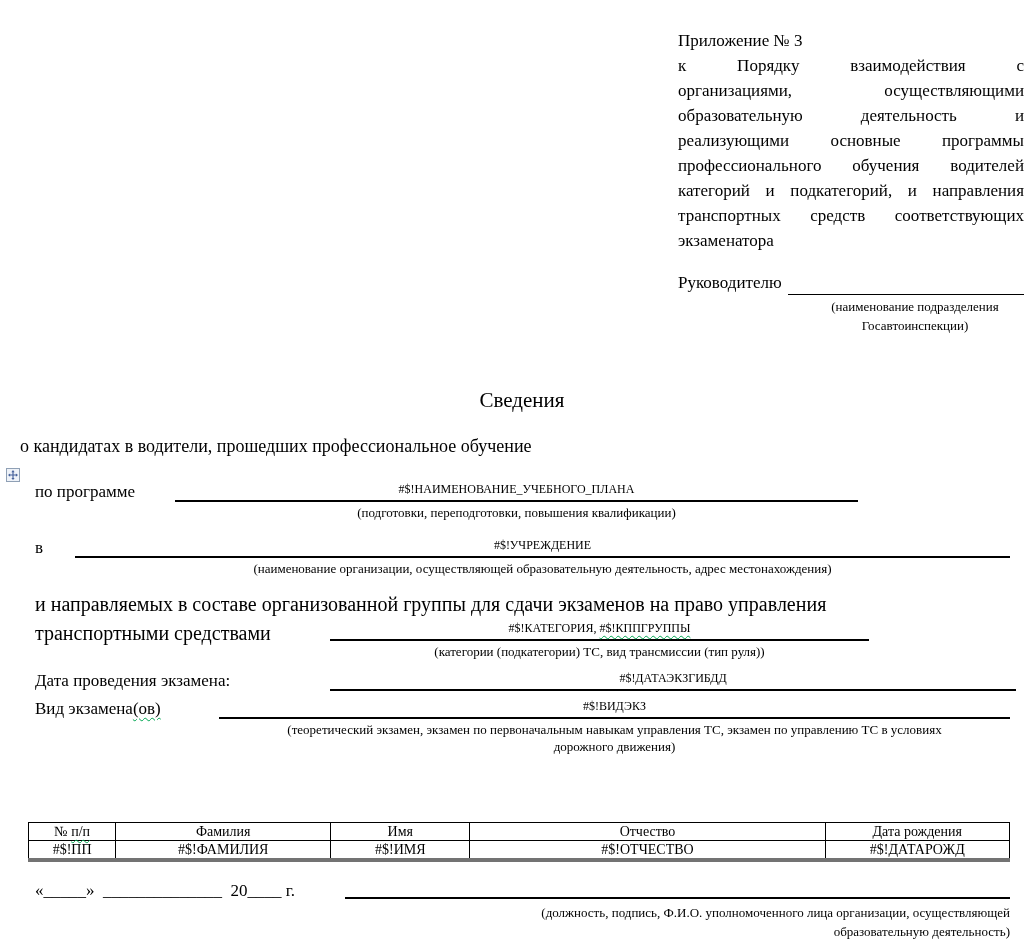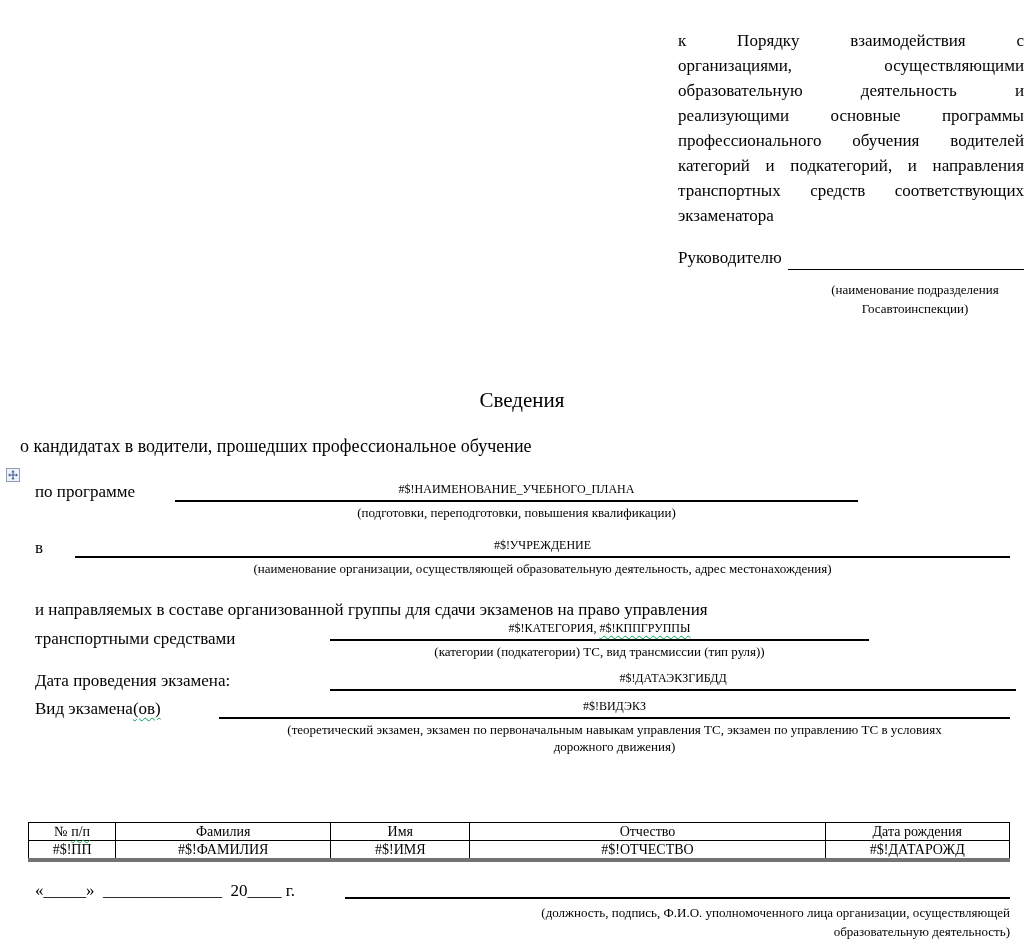--- a/index.html
+++ b/index.html
@@ -5,36 +5,36 @@
   html,body{margin:0;padding:0;background:#fff;}
   .page{position:relative;width:1024px;height:950px;background:#fff;overflow:hidden;
         font-family:"Liberation Serif","DejaVu Serif",serif;color:#000;}
 
   
   .header-block{position:absolute;left:678px;top:28px;width:346px;font-size:17px;line-height:25px;}
   .jline{text-align:justify;text-align-last:justify;}
   .lastline{text-align:left;}
   .addressee-row{display:flex;align-items:flex-end;margin-top:17px;}
   .fill-line{flex:1;border-bottom:1.5px solid #000;margin-left:6px;height:17px;}
-  .addressee-caption{font-size:13px;line-height:19px;text-align:center;padding-left:128px;margin-top:10px;}
+  .addressee-caption{font-size:13px;line-height:19px;text-align:center;padding-left:128px;margin-top:2px;}
 
   
   .doc-title{position:absolute;top:388px;left:20px;width:1004px;text-align:center;font-size:21px;}
   .doc-subtitle{position:absolute;top:436px;left:20px;width:1004px;text-align:left;font-size:18px;}
 
   
   .move-handle{position:absolute;left:6px;top:468px;width:14px;height:14px;border:1px solid #8fa0b5;
                background:#eef2f8;box-sizing:border-box;display:flex;align-items:center;justify-content:center;cursor:move;}
 
   
   .label{position:absolute;font-size:17px;white-space:nowrap;line-height:21px;}
   .field{position:absolute;}
   .field .value{text-align:center;font-size:12px;line-height:21px;border-bottom:2px solid #000;white-space:nowrap;}
   .field .cap{text-align:center;font-size:13px;line-height:17px;margin-top:2px;}
-  .para-line{position:absolute;font-size:17px;line-height:22px;white-space:nowrap;margin-top:6px;}
+  .para-line{position:absolute;font-size:20px;line-height:22px;white-space:nowrap;}
 
   #lbl-program{left:35px;top:481px;}
   #fld-program{left:175px;top:479px;width:683px;}
   #lbl-institution{left:35px;top:537px;}
   #fld-institution{left:75px;top:535px;width:935px;}
   #group-line1{left:35px;top:593px;}
   #group-line2{left:35px;top:622px;}
   #fld-category{left:330px;top:618px;width:539px;}
   #lbl-examdate{left:35px;top:670px;}
   #fld-examdate{left:330px;top:668px;width:686px;}
@@ -55,20 +55,21 @@
   
   .wavy{text-decoration-line:underline;text-decoration-style:wavy;
         text-decoration-color:var(--squiggle,#00a550);text-decoration-thickness:1px;text-underline-offset:3px;}
 </style>
 </head>
 <body>
 
 <div class="page">
 
   <div class="header-block">
+    <div>Приложение № 3</div>
     <div class="jline">к Порядку взаимодействия с</div>
     <div class="jline">организациями, осуществляющими</div>
     <div class="jline">образовательную деятельность и</div>
     <div class="jline">реализующими основные программы</div>
     <div class="jline">профессионального обучения водителей</div>
     <div class="jline">категорий и подкатегорий, и направления</div>
     <div class="jline">транспортных средств соответствующих</div>
     <div class="lastline">экзаменатора</div>
 
     <div class="addressee-row">

